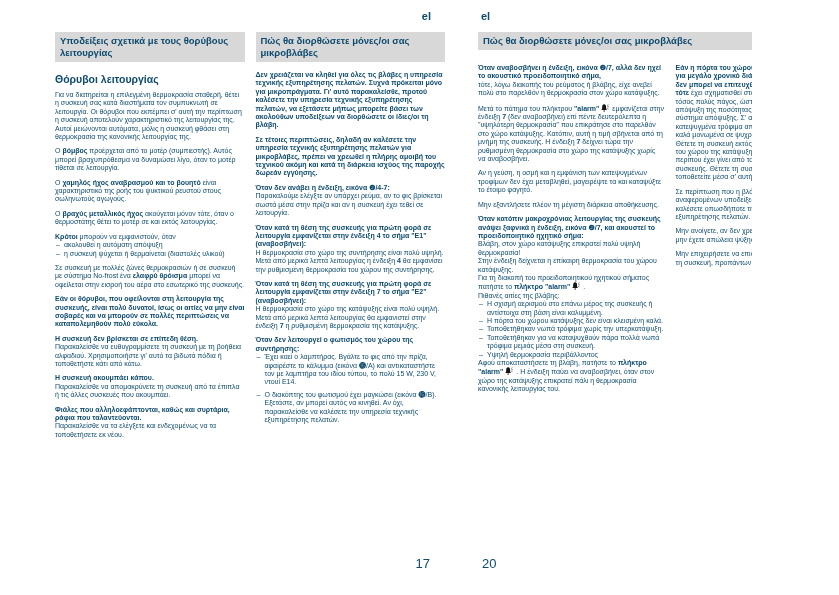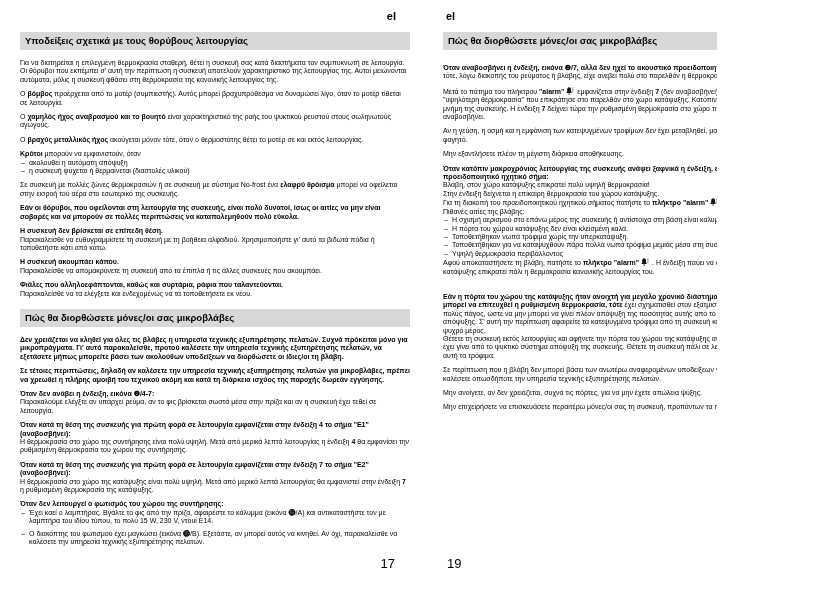--- a/index.html
+++ b/index.html
@@ -1,24 +1,24 @@
 <!DOCTYPE html>
 <html style="--band-bg: #d8d8d8;"><head>
 <meta charset="utf-8">
 <style>
   html,body{margin:0;padding:0;background:#ffffff;}
   .sheet{position:relative;width:717px;height:595px;background:#fff;
-         font-family:"Liberation Sans",sans-serif;color:#000000;overflow:hidden;}
+         font-family:"Liberation Sans",sans-serif;color:#0c4a6e;overflow:hidden;margin-left:35px;}
   .page{position:absolute;top:10px;height:575px;}
   .page-left{left:20px;width:390px;}
   .page-right{left:443px;width:384px;}
   .lang{font-weight:bold;font-size:11px;line-height:12px;}
   .page-left .lang{position:absolute;top:0;right:14px;}
   .page-right .lang{position:absolute;top:0;left:3px;}
-  .cols{display:flex;gap:11px;margin-top:22px;flex-direction:column;}
+  .cols{display:flex;gap:11px;margin-top:22px;}
   .page-right .cols{margin-top:8px;}
   .col{flex:1;min-width:0;}
   .band{background:var(--band-bg,#d8d8d8);font-weight:bold;font-size:9.5px;
         line-height:12px;padding:3px 5px;margin-bottom:9px;}
   .band-wide{margin-top:22px;margin-bottom:0;}
   .subhead{font-weight:bold;font-size:10.5px;line-height:12px;margin:11px 0 1px;}
   .para{font-size:7px;line-height:8.4px;margin-top:6px;}
   .para.tight{margin-top:0;}
   .li{font-size:7px;line-height:8.4px;position:relative;padding-left:9px;}
   .li.gap{margin-top:4px;}
@@ -33,20 +33,21 @@
 </head>
 <body>
 
 <div class="sheet">
 
   <div class="page page-left">
     <div class="lang">el</div>
     <div class="cols">
       <div class="col">
           <div class="band">Υποδείξεις σχετικά με τους θορύβους λειτουργίας</div>
+          <div class="subhead">Θόρυβοι λειτουργίας</div>
           <div class="para"><span>Για να διατηρείται η επιλεγμένη θερμοκρασία σταθερή, θέτει η συσκευή σας κατά διαστήματα τον συμπυκνωτή σε λειτουργία. Οι θόρυβοι που εκπέμπει σ' αυτή την περίπτωση η συσκευή αποτελούν χαρακτηριστικό της λειτουργίας της. Αυτοί μειώνονται αυτόματα, μόλις η συσκευή φθάσει στη θερμοκρασία της κανονικής λειτουργίας της.</span></div>
           <div class="para"><span>Ο </span><span class="b">βόμβος</span><span> προέρχεται από το μοτέρ (συμπιεστής). Αυτός μπορεί βραχυπρόθεσμα να δυναμώσει λίγο, όταν το μοτέρ τίθεται σε λειτουργία.</span></div>
           <div class="para"><span>Ο </span><span class="b">χαμηλός ήχος αναβρασμού και το βουητό</span><span> είναι χαρακτηριστικό της ροής του ψυκτικού ρευστού στους σωληνωτούς αγωγούς.</span></div>
           <div class="para"><span>Ο </span><span class="b">βραχύς μεταλλικός ήχος</span><span> ακούγεται μόνον τότε, όταν ο θερμοστάτης θέτει το μοτέρ σε και εκτός λειτουργίας.</span></div>
           <div class="para"><span class="b">Κρότοι</span><span> μπορούν να εμφανιστούν, όταν</span></div>
           <div class="li"><span>ακολουθεί η αυτόματη απόψυξη</span></div>
           <div class="li"><span>η συσκευή ψύχεται ή θερμαίνεται (διαστολές υλικού)</span></div>
           <div class="para"><span>Σε συσκευή με πολλές ζώνες θερμοκρασιών ή σε συσκευή με σύστημα No-frost ένα </span><span class="b">ελαφρύ θρόισμα</span><span> μπορεί να οφείλεται στην εισροή του αέρα στο εσωτερικό της συσκευής.</span></div>
           <div class="para"><span class="b">Εάν οι θόρυβοι, που οφείλονται στη λειτουργία της συσκευής, είναι πολύ δυνατοί, ίσως οι αιτίες να μην είναι σοβαρές και να μπορούν σε πολλές περιπτώσεις να καταπολεμηθούν πολύ εύκολα.</span></div>
           <div class="para"><span class="b">Η συσκευή δεν βρίσκεται σε επίπεδη θέση.</span></div>
@@ -109,16 +110,16 @@
               </svg></span><span> . Η ένδειξη παύει να αναβοσβήνει, όταν στον χώρο της κατάψυξης επικρατεί πάλι η θερμοκρασία κανονικής λειτουργίας του.</span></div>
         </div>
       <div class="col">
           <div class="para"><span class="b">Εάν η πόρτα του χώρου της κατάψυξης ήταν ανοιχτή για μεγάλο χρονικό διάστημα και τώρα στον χώρο αυτό δεν μπορεί να επιτευχθεί η ρυθμισμένη θερμοκρασία, τότε</span><span> έχει σχηματισθεί στον εξατμιστή (ψυκτικό μηχάνημα) τόσος πολύς πάγος, ώστε να μην μπορεί να γίνει πλέον απόψυξη της ποσότητας αυτής από το υπεραυτόματο σύστημα απόψυξης. Σ' αυτή την περίπτωση αφαιρείτε τα κατεψυγμένα τρόφιμα από τη συσκευή και τα τοποθετείτε καλά μονωμένα σε ψυχρό μέρος.</span></div>
           <div class="para tight"><span>Θέτετε τη συσκευή εκτός λειτουργίας και αφήνετε την πόρτα του χώρου της κατάψυξης ανοιχτή. Μετά από 12 ώρες περίπου έχει γίνει από το ψυκτικό σύστημα απόψυξη της συσκευής. Θέτετε τη συσκευή πάλι σε λειτουργία και τοποθετείτε μέσα σ' αυτή τα τρόφιμα.</span></div>
           <div class="para"><span>Σε περίπτωση που η βλάβη δεν μπορεί βάσει των ανωτέρω αναφερομένων υποδείξεων να διορθωθεί, παρακαλείσθε να καλέσετε οπωσδήποτε την υπηρεσία τεχνικής εξυπηρέτησης πελατών.</span></div>
           <div class="para"><span>Μην ανοίγετε, αν δεν χρειάζεται, συχνά τις πόρτες, για να μην έχετε απώλεια ψύξης.</span></div>
           <div class="para"><span>Μην επιχειρήσετε να επισκευάσετε περαιτέρω μόνες/οι σας τη συσκευή, προπάντων τα ηλεκτρικά εξαρτήματα αυτής.</span></div>
         </div>
     </div>
-    <div class="pagenum">19</div>
+    <div class="pagenum">20</div>
   </div>
 
 </div>
 
 </body></html>

